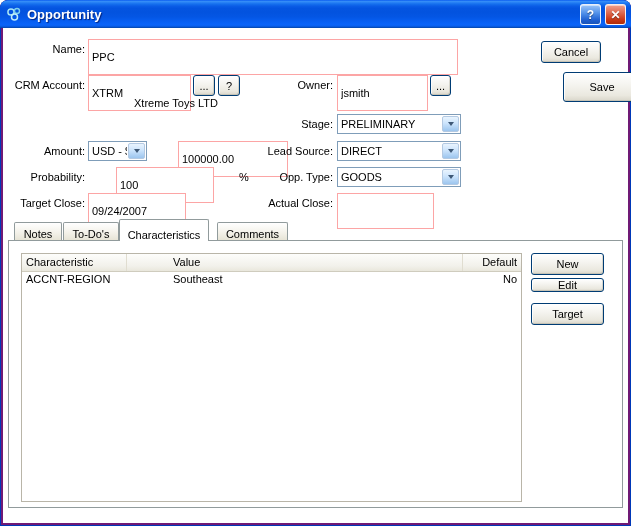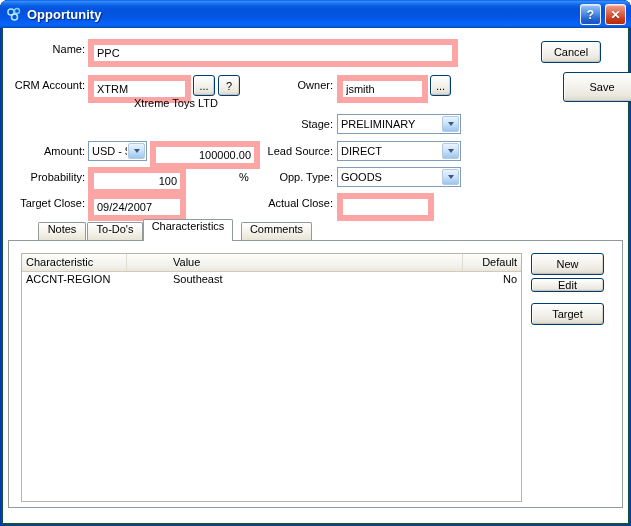--- a/index.html
+++ b/index.html
@@ -1,55 +1,55 @@
 <!DOCTYPE html>
 <html><head>
 <meta charset="utf-8">
 <style>
   * { margin:0; padding:0; box-sizing:border-box; }
   html,body { width:631px; height:526px; overflow:hidden; }
   body { font-family:"Liberation Sans", sans-serif; font-size:11px; color:#000; background:#fff; position:relative; }
 
-  .window { position:absolute; inset:0; background:#14532d; border-radius:8px 8px 0 0; overflow:hidden;
+  .window { position:absolute; inset:0; background:#701a75; border-radius:8px 8px 0 0; overflow:hidden;
             box-shadow: inset 0 0 0 1px #0038B8; }
   .titlebar { position:absolute; top:0; left:0; right:0; height:28px;
     background: linear-gradient(180deg,#0050EE 0%,#3890F8 4%,#2B84F5 8%,#1670EE 14%,#0A5CE6 22%,#0454E0 30%,#0353DF 45%,#0456E4 60%,#065CEE 72%,#0861F6 82%,#0A64F8 90%,#0756D8 96%,#0443A0 100%);
     border-radius:7px 7px 0 0; display:flex; align-items:center; cursor:default; }
   .app-icon { width:16px; height:16px; margin:0 5px 0 6px; flex:0 0 auto; }
   .title-text { color:#fff; font-size:13px; font-weight:bold; text-shadow:1px 1px 1px rgba(0,0,60,.6); }
   .tb-btn { position:absolute; top:4px; width:21px; height:21px; border:1px solid rgba(255,255,255,.9); border-radius:3px;
     color:#fff; font-weight:bold; font-size:12px; display:flex; align-items:center; justify-content:center;
     text-shadow:0 1px 1px rgba(0,0,0,.45); box-shadow: inset 0 1px 0 rgba(255,255,255,.5); cursor:default; }
   .tb-help { right:30px; background:linear-gradient(180deg,#9CC5F8 0%,#4E8EE8 45%,#1E5FD0 80%,#1A54B8 100%); }
   .tb-close { right:5px; background:linear-gradient(180deg,#F0A08C 0%,#DE6A50 40%,#CC3A18 75%,#B02C08 100%); }
 
   .client { position:absolute; left:3px; right:3px; top:28px; bottom:3px; background:#fff; }
 
   .lbl { position:absolute; text-align:right; height:13px; line-height:13px; white-space:nowrap; cursor:default; }
   .sublbl { position:absolute; height:13px; line-height:13px; white-space:nowrap; cursor:default;margin-left:46px; }
 
-  .txt { position:absolute; height:28px; border:6px solid #fca5a5; background:#fff; padding:2px 3px;
+  .txt { position:absolute; height:36px; border:1px solid #fca5a5; background:#fff; padding:2px 3px;
          font:11px "Liberation Sans",sans-serif; outline:none; }
-  .txt.ralign { text-align:right; }
+  .txt.ralign { text-align:left;margin-left:28px; }
 
   .combo { position:absolute; height:20px; border:1px solid #7F9DB9; background:#fff; display:flex; align-items:center; cursor:default; }
   .combo-val { flex:1; padding:0 2px 0 3px; white-space:nowrap; overflow:hidden; }
   .combo-btn { width:17px; align-self:stretch; margin:1px; border:1px solid #B3C9E2; border-radius:2px;
     background:linear-gradient(180deg,#E9F4FE 0%,#CCE4FC 45%,#9CC5EE 100%);
     display:flex; align-items:center; justify-content:center; flex:0 0 auto; }
   .arrow-down { width:0; height:0; border-left:3px solid transparent; border-right:3px solid transparent; border-top:4px solid #3E5876; }
 
   .btn3d { position:absolute; border:1px solid #003C74; border-radius:3px;
     background:linear-gradient(180deg,#FFFFFF 0%,#F4F3EE 45%,#EAE8DF 80%,#D9D6CA 100%);
     font:11px "Liberation Sans",sans-serif; display:flex; align-items:center; justify-content:center;
     box-shadow: inset 1px 1px 0 rgba(255,255,255,.8), inset -1px -1px 0 rgba(160,158,140,.35); cursor:default; }
 
   .tab { position:absolute; top:194px; height:18px; border:1px solid #919B9C; border-bottom:none; border-radius:2px 2px 0 0;
     background:linear-gradient(180deg,#FFFFFF 0%,#F4F2EA 55%,#E7E4D6 100%);
-    display:flex; align-items:flex-start; justify-content:center; z-index:2; cursor:default;margin-left:24px; }
+    display:flex; align-items:flex-end; justify-content:center; z-index:2; cursor:default; }
   .tab.active { top:191px; height:22px; background:#FFFFFF; z-index:4; }
 
   .panel { position:absolute; left:5px; top:212px; width:615px; height:268px; border:1px solid #919B9C; background:#fff; z-index:1; }
 
   .grid { position:absolute; left:12px; top:12px; width:501px; height:249px; border:1px solid #B9B5A8; background:#fff; overflow:hidden; }
   .grid-head { display:flex; height:18px; background:linear-gradient(180deg,#FDFDFB 0%,#F2F1EB 70%,#E9E7DC 100%);
     border-bottom:1px solid #CFCCBE; cursor:default; }
   .gh-cell { padding:2px 4px; border-right:1px solid #E0DDD0; white-space:nowrap; }
   .grid-row { display:flex; height:16px; cursor:default; }
   .gr-cell { padding:1px 4px; white-space:nowrap; }

